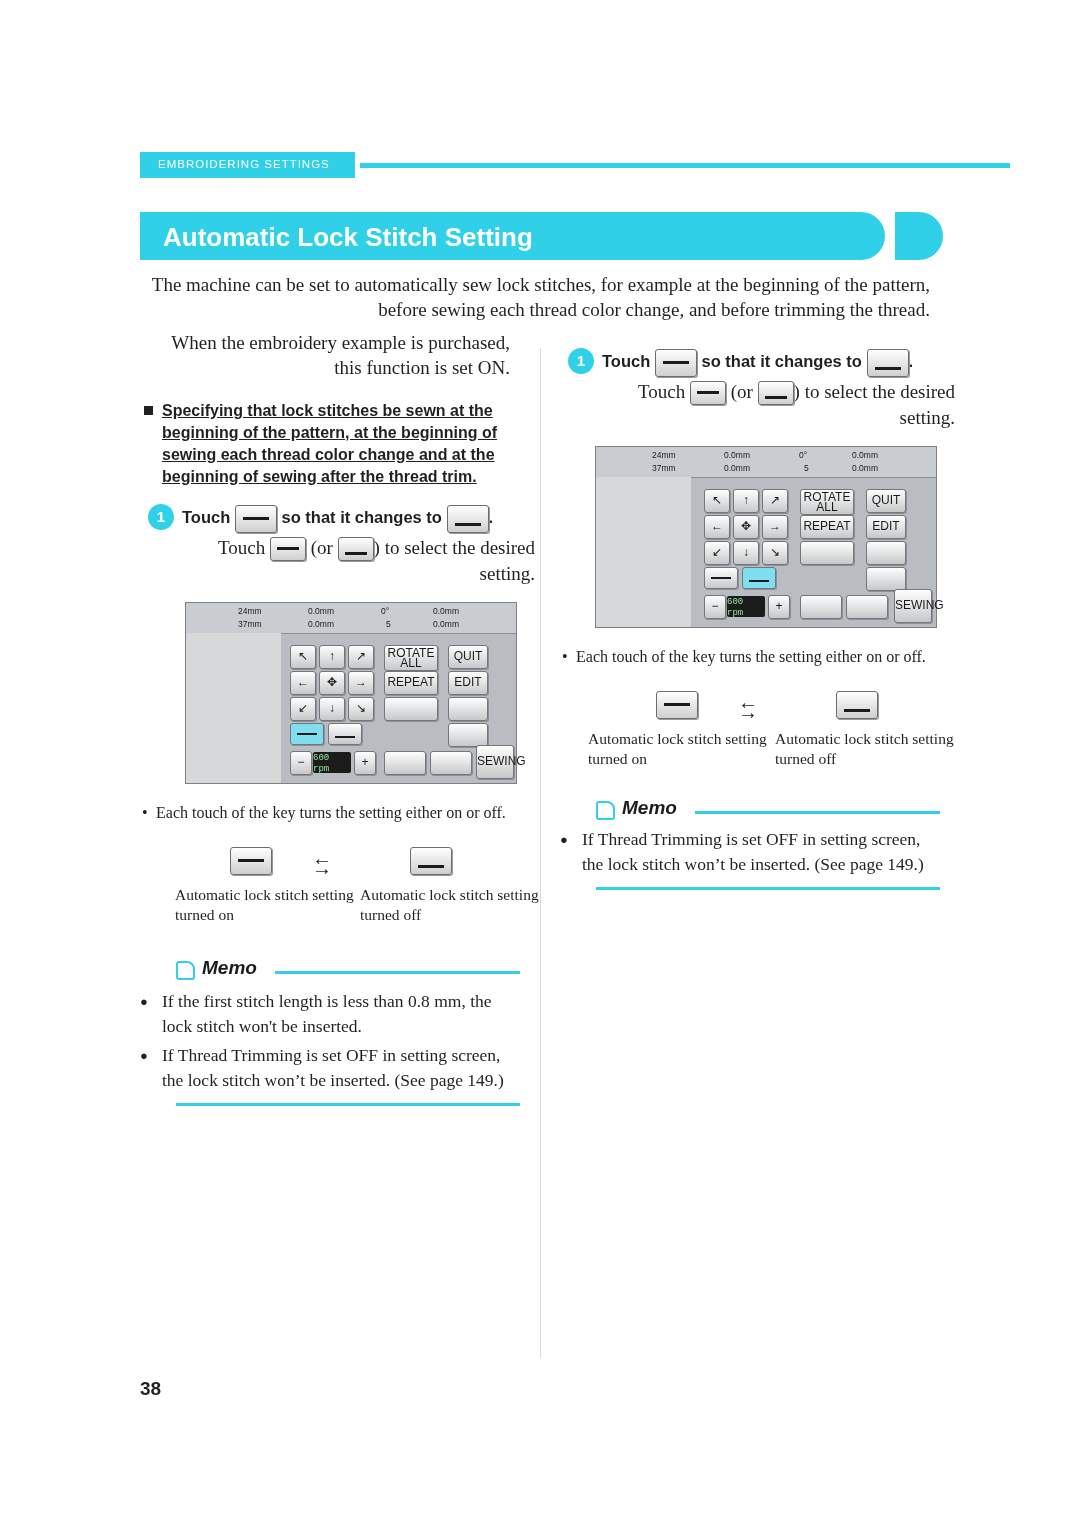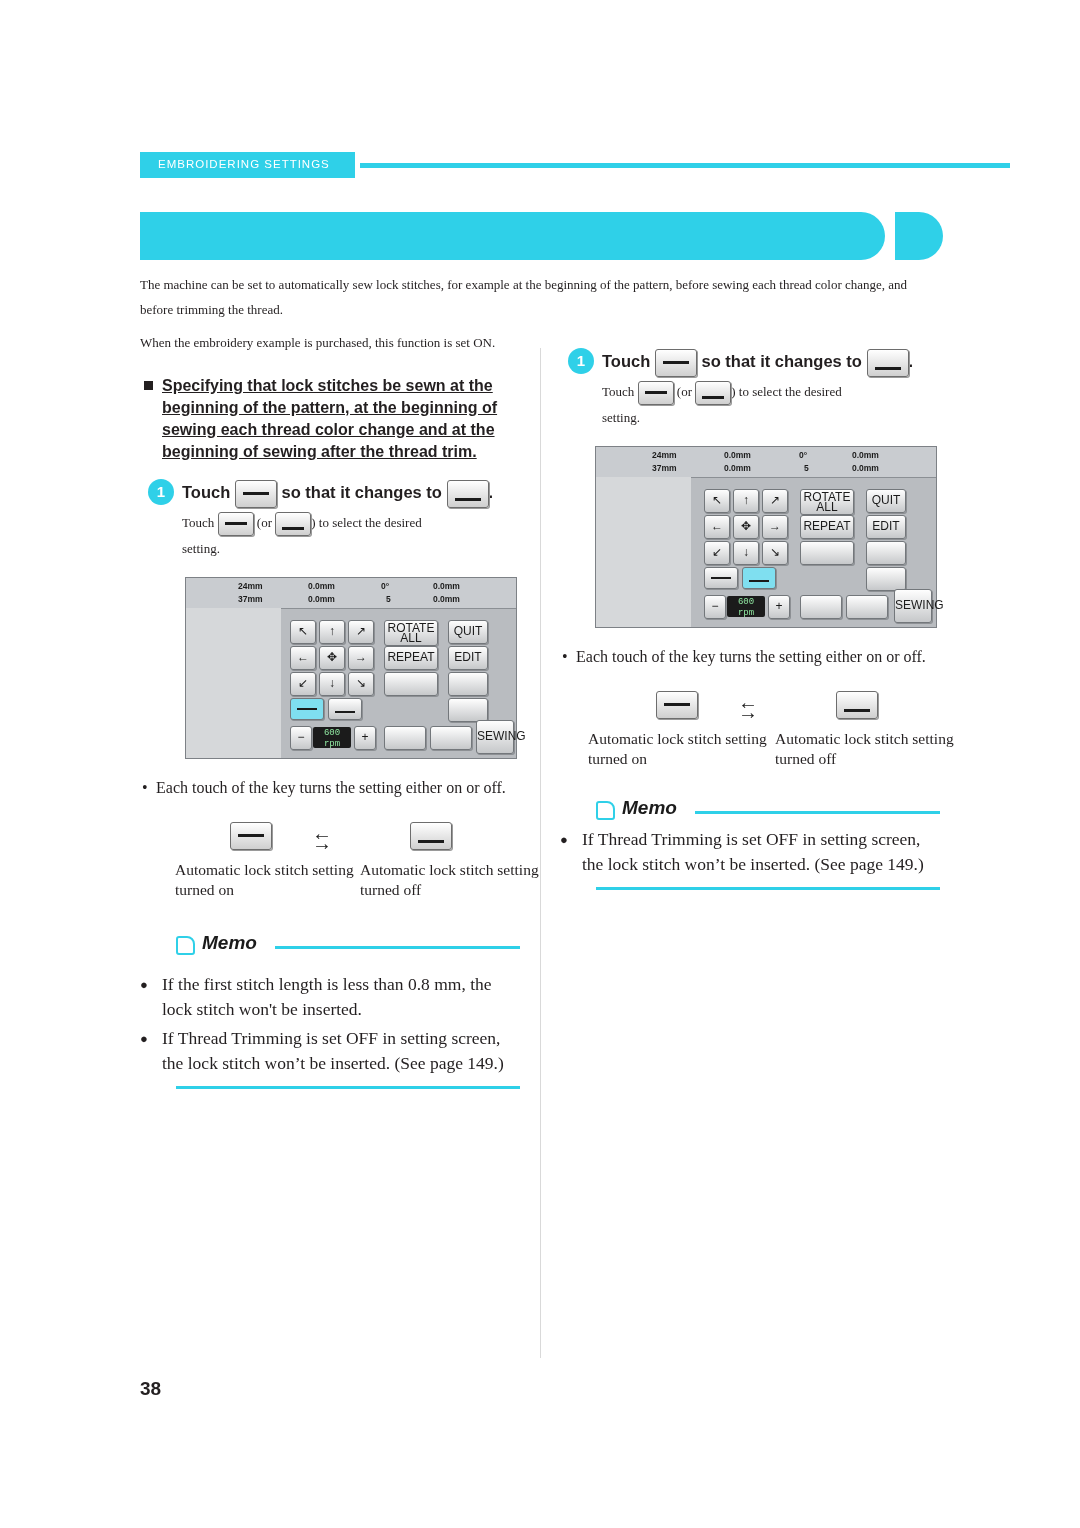--- a/index.html
+++ b/index.html
@@ -15,21 +15,21 @@
   .title-dot{position:absolute;left:895px;top:212px;width:48px;height:48px;background:#2fd0e8;border-radius:0 24px 24px 0;}
 
   .intro{position:absolute;left:140px;top:272px;width:790px;font-size:17.5px;line-height:25px;}
 
   
   .colL{position:absolute;left:140px;top:330px;width:395px;}
   .colR{position:absolute;left:560px;top:330px;width:395px;}
   .divider{position:absolute;left:540px;top:348px;width:1px;height:1010px;background:#d9d9d9;}
 
   p{margin:0;}
-  .para{font-size:13px;line-height:25px;}
+  .para{font-size:19px;line-height:25px;text-align:right;}
   .sq-head{font-family:"Liberation Sans",sans-serif;font-weight:bold;font-size:16px;line-height:22px;padding-left:22px;position:relative;}
   .sq-head:before{content:"";position:absolute;left:4px;top:6px;width:9px;height:9px;background:#231f20;}
 
   .step{position:relative;padding-left:42px;min-height:30px;}
   .step-num{position:absolute;left:8px;top:0px;width:26px;height:26px;border-radius:50%;background:#2fd0e8;color:#fff;font-family:"Liberation Sans",sans-serif;font-weight:bold;font-size:15px;text-align:center;line-height:26px;}
   .bold-line{font-family:"Liberation Sans",sans-serif;font-weight:bold;font-size:16.5px;line-height:26px;}
 
   
   .key{display:inline-block;vertical-align:middle;width:34px;height:22px;border:1px solid #6d6d6d;border-radius:3px;background:linear-gradient(#ffffff,#cfcfcf);position:relative;box-shadow:1px 1px 0 #9a9a9a;}
   .key .dash{position:absolute;left:6px;top:9px;width:22px;height:3px;background:#1b1b1b;
@@ -53,41 +53,42 @@
   .memo-flag:before{content:"";position:absolute;left:0;top:0;width:15px;height:15px;border:2px solid #2fd0e8;border-radius:3px 8px 3px 3px;}
 
   
   .lcd{position:relative;background:#b9bcc0;border:1px solid #7d8186;}
   .lcd-left{position:absolute;left:0;top:30px;bottom:0;width:95px;background:#d6d8da;}
   .topbar{position:absolute;left:0;top:0;right:0;height:30px;background:#c9ccd0;border-bottom:1px solid #8b8f94;}
   .btn{position:absolute;background:linear-gradient(#fefefe,#c6c8ca);border:1px solid #73777b;border-radius:3px;font-family:"Liberation Sans",sans-serif;font-size:12px;text-align:center;color:#1b1b1b;box-shadow:1px 1px 0 #8d9094;}
   .btn.sel{background:#7fdff0;}
   .btn.arrow{font-size:12px;line-height:1;}
   .lbl{position:absolute;font-family:"Liberation Sans",sans-serif;font-size:8.5px;color:#1b1b1b;}
-  .lbl.b{font-weight:bold;text-align:right;}
-  .lcdnum{position:absolute;background:#1b1b1b;color:#8fe6a0;font-family:"Liberation Mono",monospace;font-size:9px;text-align:center;border-radius:2px;}
+  .lbl.b{font-weight:normal;text-align:right;}
+  .lcdnum{position:absolute;background:#1b1b1b;color:#8fe6a0;font-family:"Liberation Mono",monospace;font-size:9px;border-radius:2px;}
 
   .pg{position:absolute;left:140px;top:1378px;font-family:"Liberation Sans",sans-serif;font-weight:bold;font-size:19px;color:#231f20;}
 
   .cap{font-size:15.5px;line-height:20px;}
   .arrowswap{position:relative;width:44px;height:28px;}
   .arrowswap:before{content:"\2190";position:absolute;left:0;top:-4px;font-size:20px;color:#1b1b1b;}
   .arrowswap:after{content:"\2192";position:absolute;left:0;top:6px;font-size:20px;color:#1b1b1b;}
 </style>
 </head>
 <body>
 
 <div class="page">
 
   <div class="hdr-tab"></div>
   <div class="hdr-line"></div>
   <div class="hdr-text">EMBROIDERING SETTINGS</div>
 
   <div class="title-bar"></div>
   <div class="title-dot"></div>
+  <div class="title-txt">Automatic Lock Stitch Setting</div>
 
   <div class="intro para">The machine can be set to automatically sew lock stitches, for example at the beginning of the pattern, before sewing each thread color change, and before trimming the thread.</div>
 
   <div class="divider"></div>
 
   <div class="colL">
 
     <p class="para" style="width:370px;">When the embroidery example is purchased, this function is set ON.</p>
 
     <p class="sq-head" style="margin-top:20px;width:365px;text-decoration:underline;">Specifying that lock stitches be sewn at the beginning of the pattern, at the beginning of sewing each thread color change and at the beginning of sewing after the thread trim.</p>
@@ -168,21 +169,21 @@
       <p class="cap" style="position:absolute;left:35px;top:0;width:180px;">Automatic lock stitch setting turned on</p>
       <p class="cap" style="position:absolute;left:220px;top:0;width:180px;">Automatic lock stitch setting turned off</p>
     </div>
 
     <div class="memo" style="margin-top:26px;width:380px;">
       <div style="position:relative;height:26px;">
         <span class="memo-flag" style="position:absolute;left:36px;top:4px;"></span>
         <span class="memo-title" style="position:absolute;left:62px;top:0;">Memo</span>
         <span class="memo-rule" style="position:absolute;left:135px;top:14px;width:245px;display:block;"></span>
       </div>
-      <p class="memo-item" style="margin-top:14px;">If the first stitch length is less than 0.8 mm, the lock stitch won't be inserted.</p>
+      <p class="memo-item" style="margin-top:6px;">If the first stitch length is less than 0.8 mm, the lock stitch won't be inserted.</p>
       <p class="memo-item" style="margin-top:4px;">If Thread Trimming is set OFF in setting screen, the lock stitch won’t be inserted. (See page 149.)</p>
       <div class="memo-bottom" style="margin-top:10px;margin-left:36px;width:344px;"></div>
     </div>
   </div>
 
   <div class="colR">
 
 
     <div class="step" style="margin-top:18px;">
       <div class="step-num">1</div>

